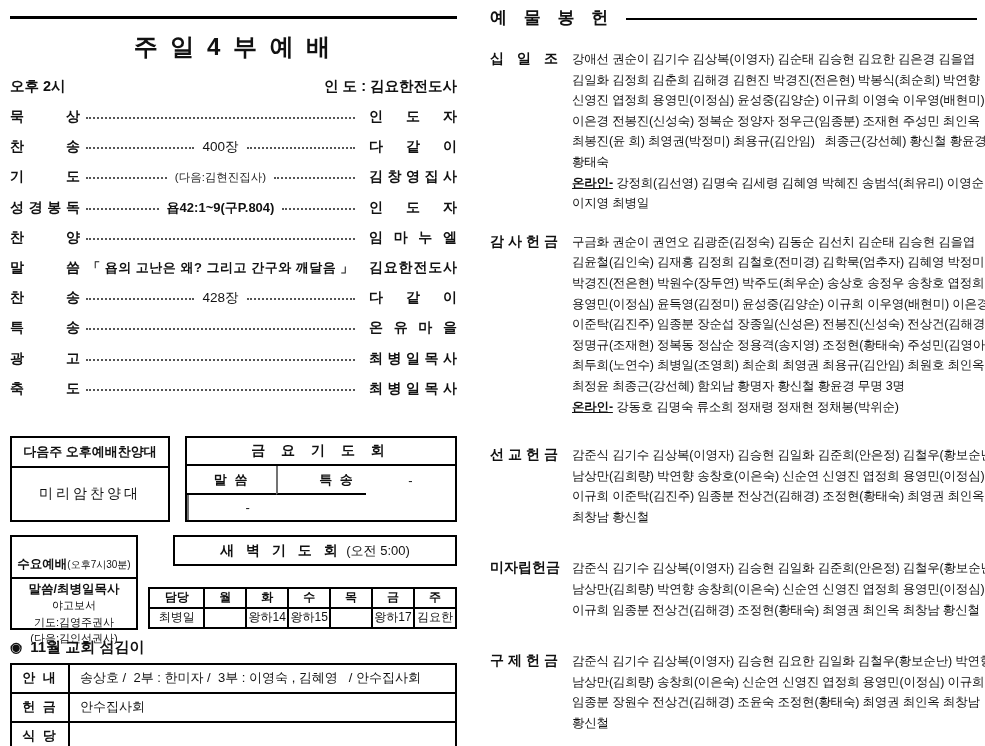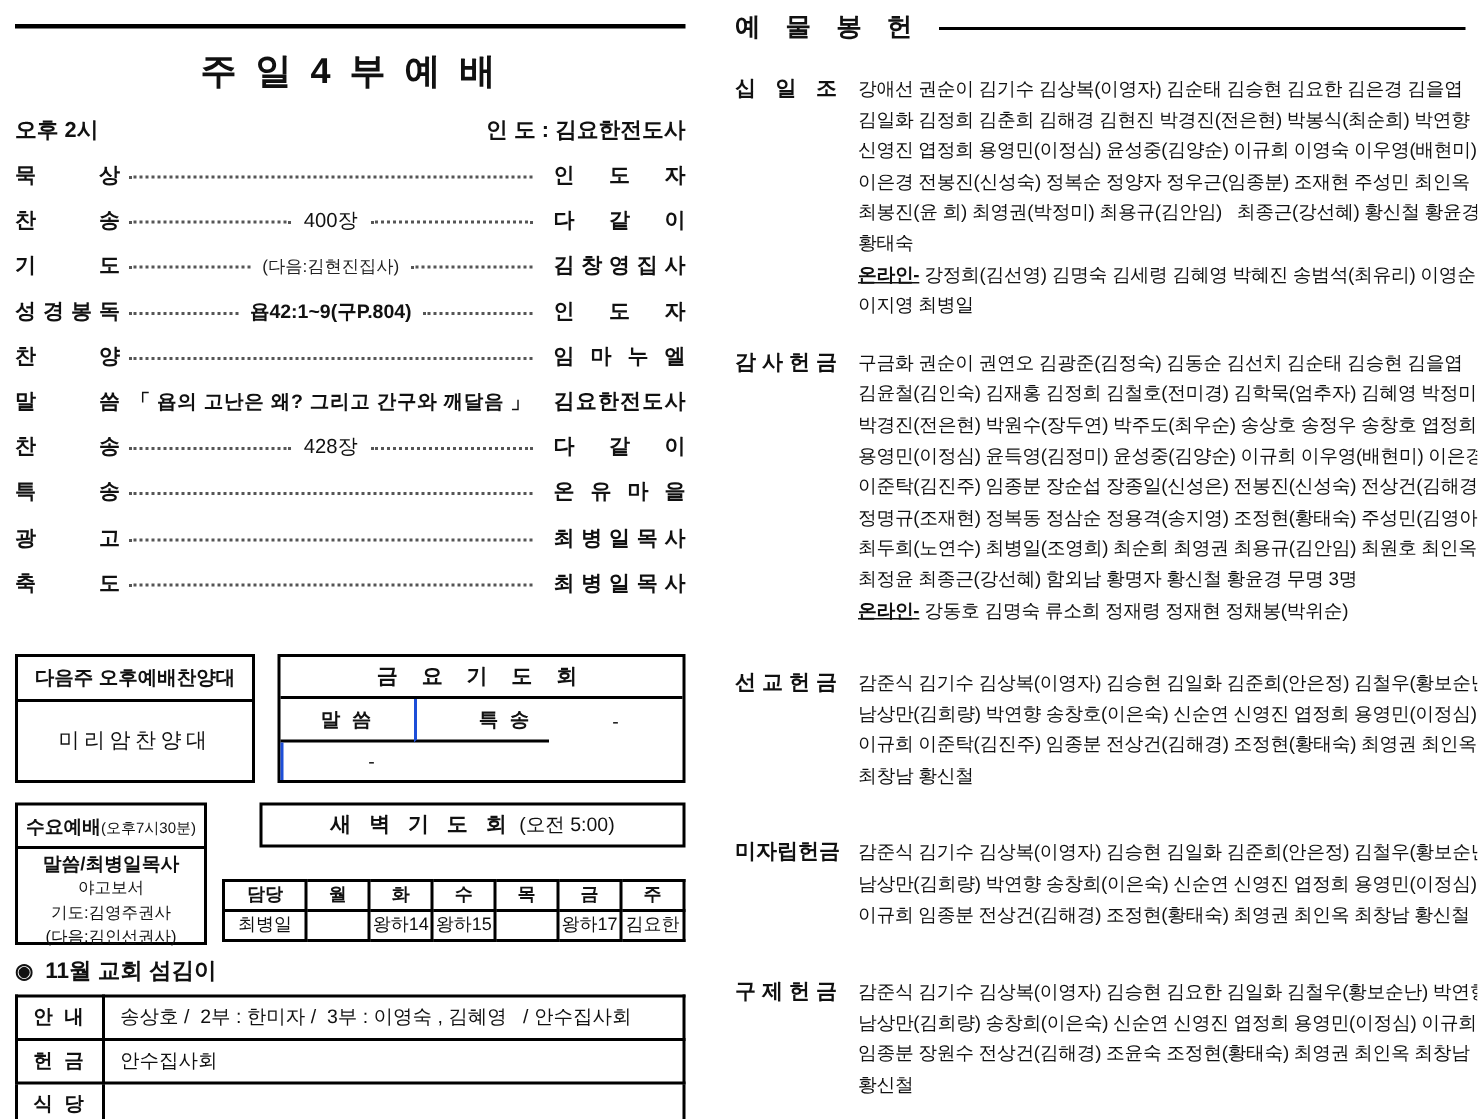--- a/index.html
+++ b/index.html
@@ -26,25 +26,25 @@
   .boxes-row { display:flex; margin-top:32px; }
   .box { border:2px solid #000; }
   .choir-box { width:160px; flex:none; }
   .choir-head { font-weight:bold; font-size:13px; text-align:center; padding:5px 0; border-bottom:2px solid #000; }
   .choir-body { height:52px; display:flex; align-items:center; justify-content:center; font-size:14px; letter-spacing:3px; }
   .friday-box { flex:1; margin-left:15px; display:flex; flex-direction:column; }
   .friday-title { font-weight:bold; font-size:14px; text-align:center; letter-spacing:6px; padding:4px 0; border-bottom:2px solid #000; }
   .friday-grid { flex:1; display:grid; grid-template-columns:1fr 1fr 1fr; }
   .fg-cell { display:flex; align-items:center; justify-content:center; font-size:13px; }
   .fg-cell.head { border-bottom:2px solid #000; font-weight:bold; letter-spacing:2px; }
-  .fg-cell.vline { border-left:2px solid #1d4ed8;padding-left:30px; }
+  .fg-cell.vline { border-left:2px solid #737373;padding-left:30px; }
 
   .boxes-row2 { display:flex; margin-top:13px; height:95px; }
   .wed-box { width:128px; flex:none; }
-  .wed-head { text-align:center; padding:5px 0 4px; border-bottom:2px solid #000; white-space:nowrap; }
+  .wed-head { text-align:center; padding:17px 0 4px; border-bottom:2px solid #000; white-space:nowrap; }
   .wed-head .big { font-weight:bold; font-size:12.5px; }
   .wed-head .sub { font-size:10px; }
   .wed-body { padding-top:2px; text-align:center; }
   .wed-line { font-size:11px; line-height:16.5px; }
   .wed-line.bold { font-weight:bold; font-size:12.5px; }
   .dawn-wrap { flex:1; margin-left:10px; display:flex; flex-direction:column; }
   .dawn-head { border:2px solid #000; text-align:center; padding:4px 0;margin-left:25px; }
   .dawn-head .big { font-weight:bold; font-size:14px; letter-spacing:4px; }
   .dawn-head .sub { font-size:13px; }
   .dawn-table { width:100%; border-collapse:collapse; margin-top:21px; table-layout:fixed; }

